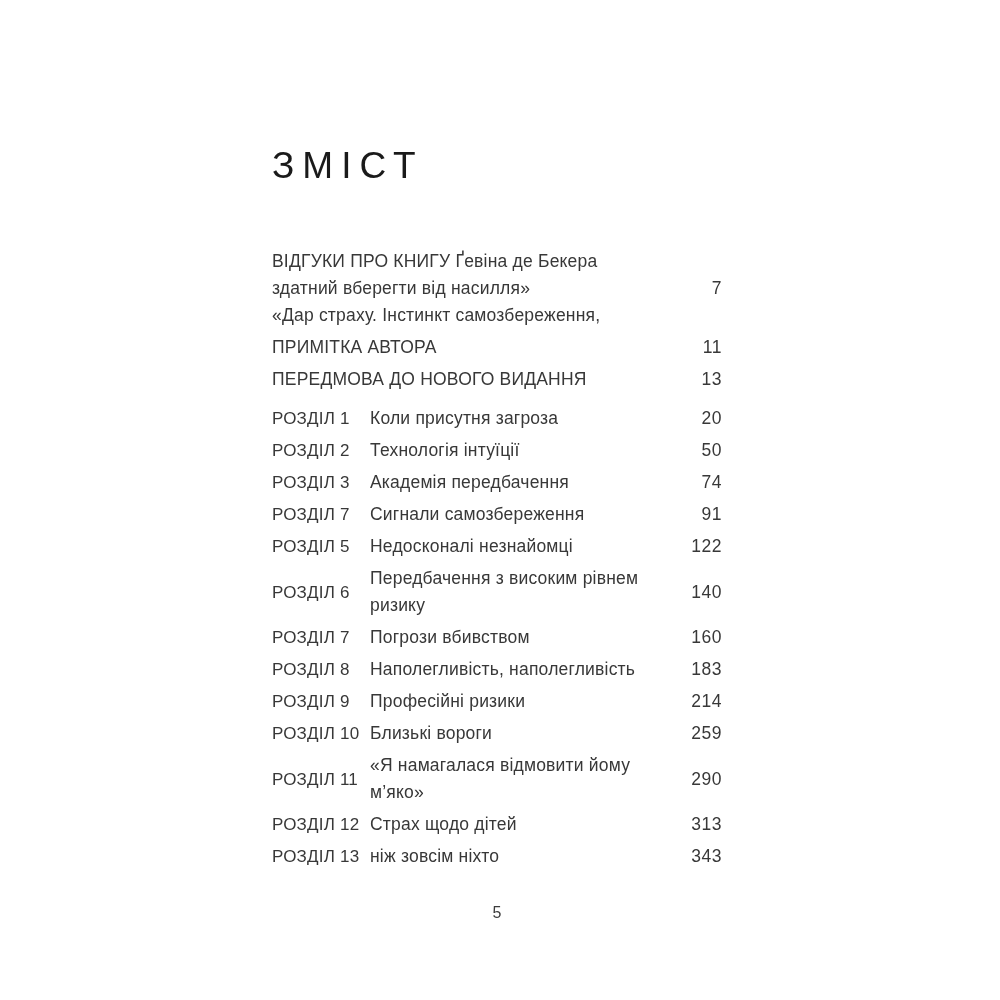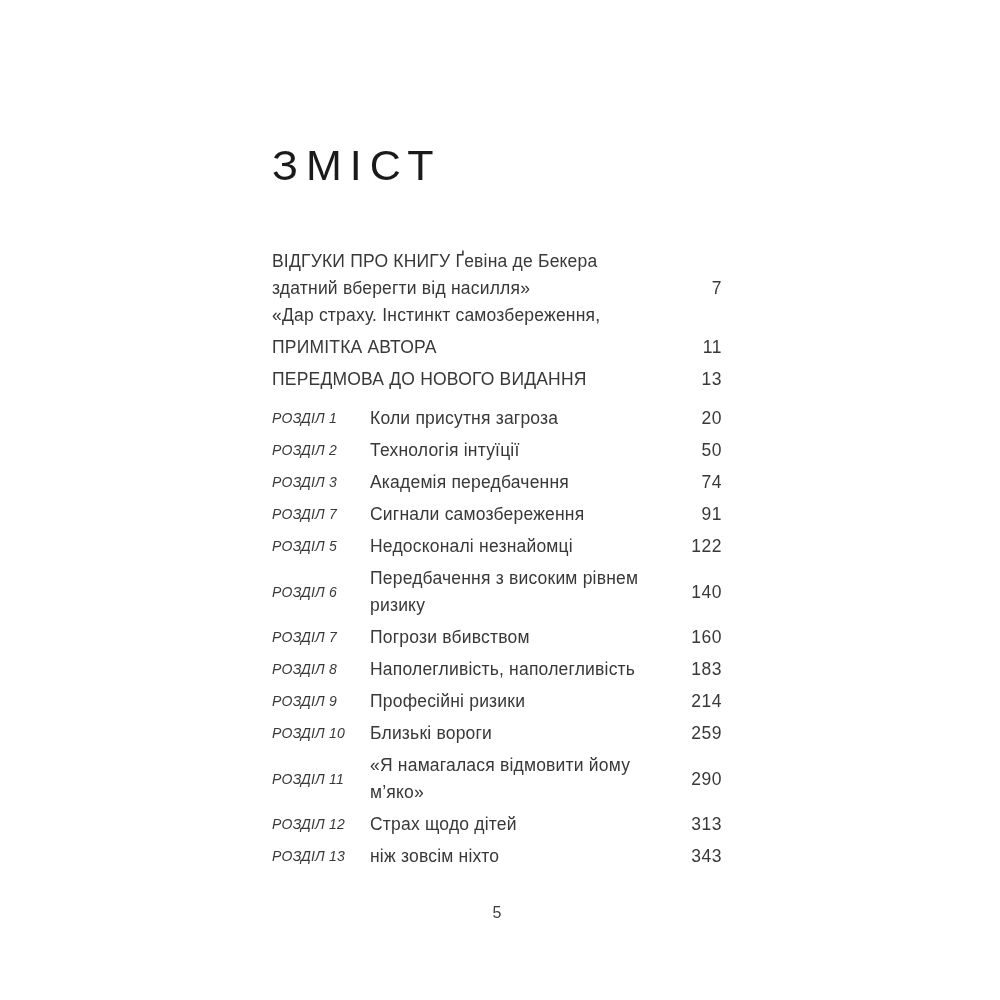--- a/index.html
+++ b/index.html
@@ -15,21 +15,21 @@
     position: relative;
     overflow: hidden;
   }
   .page {
     position: absolute;
     left: 272px;
     top: 143px;
     width: 450px;
   }
   .book-title {
-    font-size: 43px;
+    font-size: 37px;
     line-height: 45px;
     font-weight: 500;
     letter-spacing: 8px;
     color: #1a1a1a;
     margin: 0 0 60px 0;
   }
   .toc-row {
     display: flex;
     align-items: center;
     font-size: 17.5px;
@@ -40,24 +40,23 @@
     flex: 1 1 auto;
     letter-spacing: 0.2px;
   }
   .toc-row .entry-line {
     display: block;
     white-space: nowrap;
   }
   .toc-row .chapter-label {
     flex: 0 0 98px;
     width: 98px;
-    font-size: 14px;
+    font-size: 17px;
     line-height: 27px;
     letter-spacing: 0.2px;
-    font-style: italic;
   }
   .toc-row .page-num {
     flex: 0 0 auto;
     min-width: 36px;
     margin-left: 10px;
     text-align: right;
     letter-spacing: 0.5px;
   }
   .chapters {
     margin-top: 12px;

